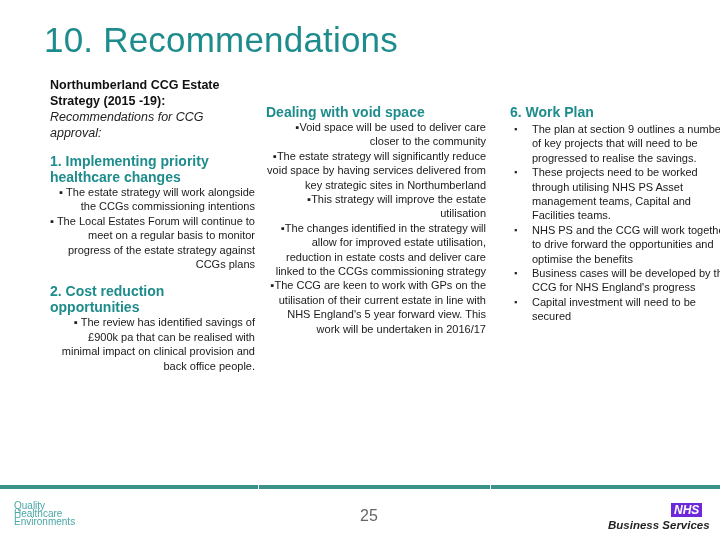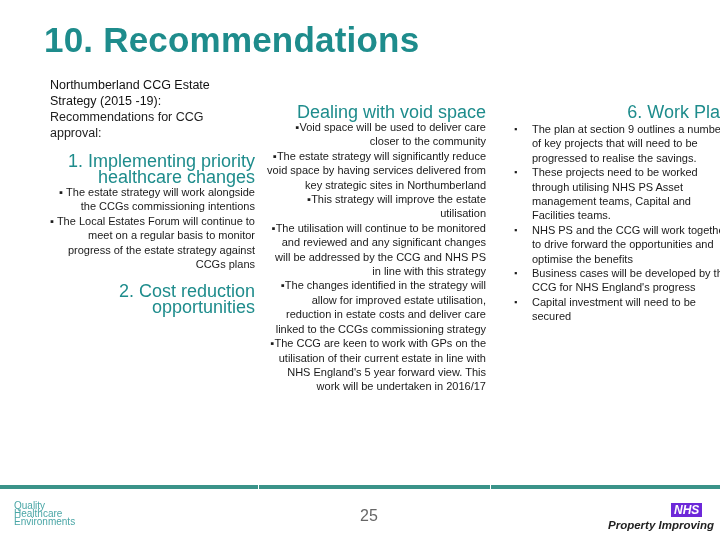--- a/index.html
+++ b/index.html
@@ -1,25 +1,25 @@
 <!DOCTYPE html>
 <html><head>
 <meta charset="utf-8">
 <style>
   html, body { margin:0; padding:0; }
   body { width:720px; height:540px; background:#ffffff; position:relative; overflow:hidden;
          font-family:"Liberation Sans", sans-serif; color:#1a1a1a; }
-  .title { position:absolute; left:44px; top:20px; font-size:35px; color:#1e8c8c; font-weight:bold; letter-spacing:0.2px; }
+  .title { position:absolute; left:44px; top:20px; font-size:35px; color:#1e8c8c; font-weight:normal; letter-spacing:0.2px; }
   .col { position:absolute; font-size:11px; line-height:14.4px; }
   .col1 { left:50px; top:77px; width:205px; }
   .col2 { left:266px; top:104px; width:220px; }
   .col3 { left:498px; top:104px; width:220px;margin-left:12px; }
-  .intro-bold { font-weight:normal; font-size:12.5px; line-height:16px; color:#111; }
-  .intro-normal { font-size:12.5px; line-height:16px; color:#222; }
-  .heading { color:#1e8c8c; font-weight:normal; font-size:18px; line-height:16px;text-align:right; }
+  .intro-bold { font-weight:bold; font-size:12.5px; line-height:16px; color:#111; }
+  .intro-normal { font-size:12.5px; line-height:16px; color:#222;font-style:italic; }
+  .heading { color:#1e8c8c; font-weight:bold; font-size:14px; line-height:16px; }
   .gap { height:12px; }
   .para { margin:0;text-align:right; }
   .wp-list { list-style:none; margin:2px 0 0 0; padding:0; }
   .wp-list li { position:relative; padding-left:22px; }
   .wp-list li::before { content:"▪"; position:absolute; left:4px; top:0; font-size:9px; }
   .bar { position:absolute; left:0; top:485px; width:720px; height:4px; background:#3a9389; }
   .bar-gap { position:absolute; top:483px; width:1px; height:8px; background:#ffffff; }
   .qhe { position:absolute; left:14px; top:502px; font-size:10px; line-height:8px; color:#4aa6a6; }
   .page-num { position:absolute; left:360px; top:507px; font-size:16px; color:#666; }
   .nhs-logo { position:absolute; left:671px; top:503px; background:#6d28d9; color:#fff;
@@ -34,28 +34,28 @@
 <div class="col col1">
   <div class="intro-bold">Northumberland CCG Estate</div>
   <div class="intro-bold">Strategy (2015 -19):</div>
   <div class="intro-normal">Recommendations for CCG approval:</div>
   <div class="gap"></div>
   <div class="heading">1. Implementing priority healthcare changes</div>
   <p class="para">▪  The estate strategy will work alongside the CCGs commissioning intentions</p>
   <p class="para">▪ The Local Estates Forum will continue to meet on a regular basis to monitor progress of the estate strategy against CCGs plans</p>
   <div class="gap"></div>
   <div class="heading">2. Cost reduction opportunities</div>
+  <p class="para">▪ The review has identified savings of £900k pa that can be realised with minimal impact on clinical provision and back office people.</p>
 </div>
 
 <div class="col col2">
   <div class="heading">Dealing with void space</div>
   <p class="para">▪Void space will be used to deliver care closer to the community</p>
   <p class="para">▪The estate strategy will significantly reduce void space by having services delivered from key strategic sites in Northumberland</p>
   <p class="para">▪This strategy will improve the estate utilisation</p>
-  <p class="para">▪The utilisation will continue to be monitored and reviewed and any significant changes will be addressed by the CCG and NHS PS in line with this strategy</p>
   <p class="para">▪The changes identified in the strategy will allow for improved estate utilisation, reduction in estate costs and deliver care linked to the CCGs commissioning strategy</p>
   <p class="para">▪The CCG are keen to work with GPs on the utilisation of their current estate in line with NHS England's 5 year forward view. This work will be undertaken in 2016/17</p>
 </div>
 
 <div class="col col3">
   <div class="heading">6. Work Plan</div>
   <ul class="wp-list">
     <li> The plan at section 9 outlines a number of key projects that will need to be progressed to realise the savings.</li>
     <li>These projects need to be worked through utilising NHS PS Asset management teams, Capital and Facilities teams.</li>
     <li>NHS PS and the CCG will work together to drive forward the opportunities and optimise the benefits</li>
@@ -70,13 +70,13 @@
 
 <div class="qhe">
   <div>Quality</div>
   <div>Healthcare</div>
   <div>Environments</div>
 </div>
 
 <div class="page-num">25</div>
 
 <div class="nhs-logo">NHS</div>
-<div class="ps-text">Property Improving</div>
+<div class="ps-text">Business Services</div>
 
 </body></html>

